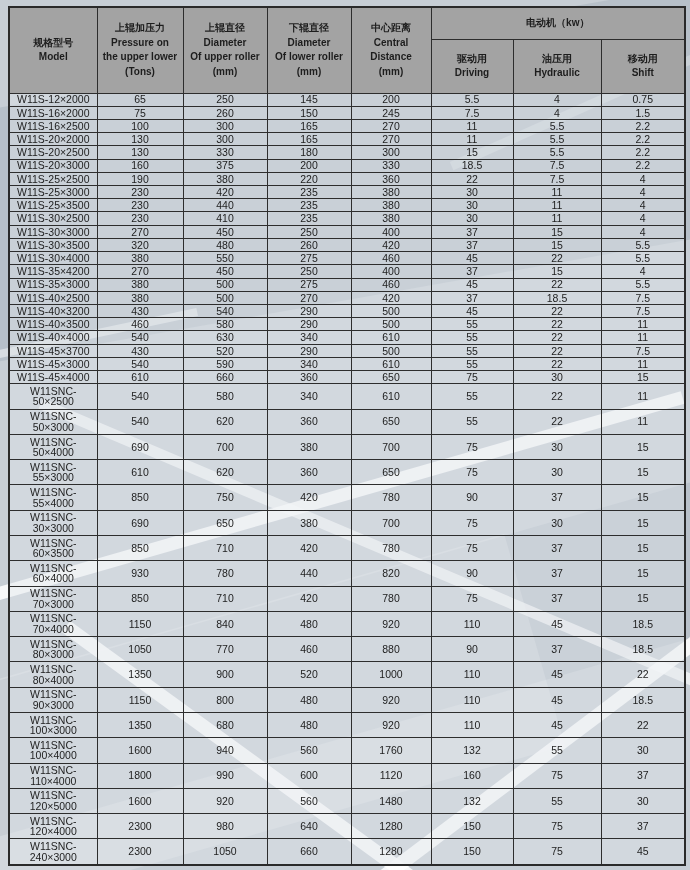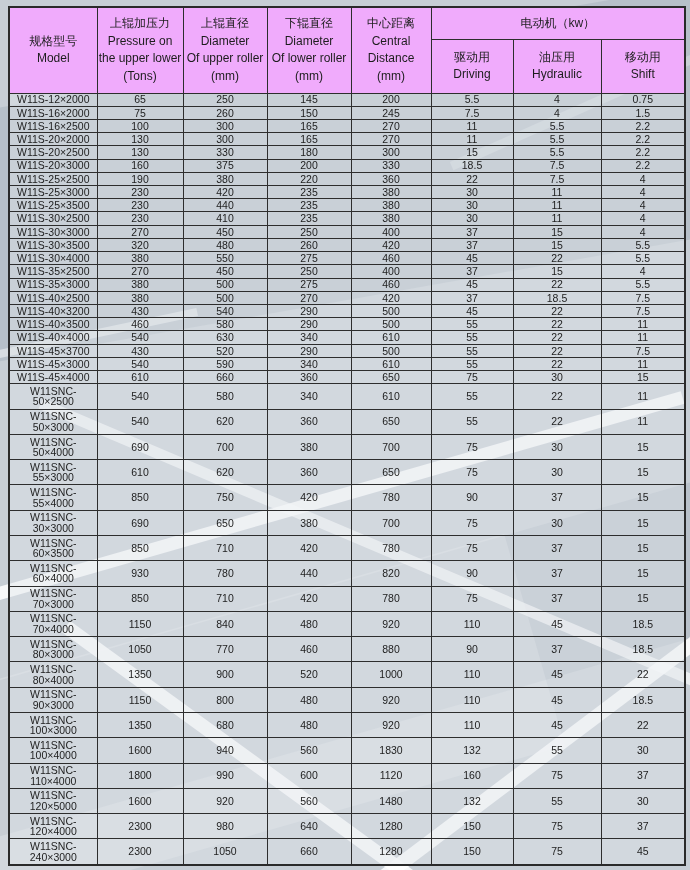--- a/index.html
+++ b/index.html
@@ -30,23 +30,23 @@
     border-collapse:collapse; table-layout:fixed;
     border:2px solid #2a2a2a;
   }
   .spec th, .spec td {
     border:1.5px solid #2d2d2d;
     text-align:center; vertical-align:middle;
     padding:0 1px;
     color:#1d1d1d;
   }
   .spec thead th {
-    background:#f0abfc;
-    font-weight:normal;
-    font-size:12px;
+    background:#a3a3a3;
+    font-weight:bold;
+    font-size:10px;
     line-height:1.45;
     white-space:pre-line;
   }
   .spec thead tr.motor-row    { height:32px; }
   .spec thead tr.sub-row      { height:54px; }
   .spec tbody td {
     background:rgba(226,231,236,0.42);
     font-size:10.5px;
     line-height:1;
   }
@@ -233,21 +233,21 @@
         <td>W11S-30×4000</td>
         <td>380</td>
         <td>550</td>
         <td>275</td>
         <td>460</td>
         <td>45</td>
         <td>22</td>
         <td>5.5</td>
       </tr>
       <tr>
-        <td>W11S-35×2500</td>
+        <td>W11S-35×4200</td>
         <td>270</td>
         <td>450</td>
         <td>250</td>
         <td>400</td>
         <td>37</td>
         <td>15</td>
         <td>4</td>
       </tr>
       <tr>
         <td>W11S-35×3000</td>
@@ -467,21 +467,21 @@
         <td>920</td>
         <td>110</td>
         <td>45</td>
         <td>22</td>
       </tr>
       <tr>
         <td>W11SNC-100×4000</td>
         <td>1600</td>
         <td>940</td>
         <td>560</td>
-        <td>1830</td>
+        <td>1760</td>
         <td>132</td>
         <td>55</td>
         <td>30</td>
       </tr>
       <tr>
         <td>W11SNC-110×4000</td>
         <td>1800</td>
         <td>990</td>
         <td>600</td>
         <td>1120</td>

